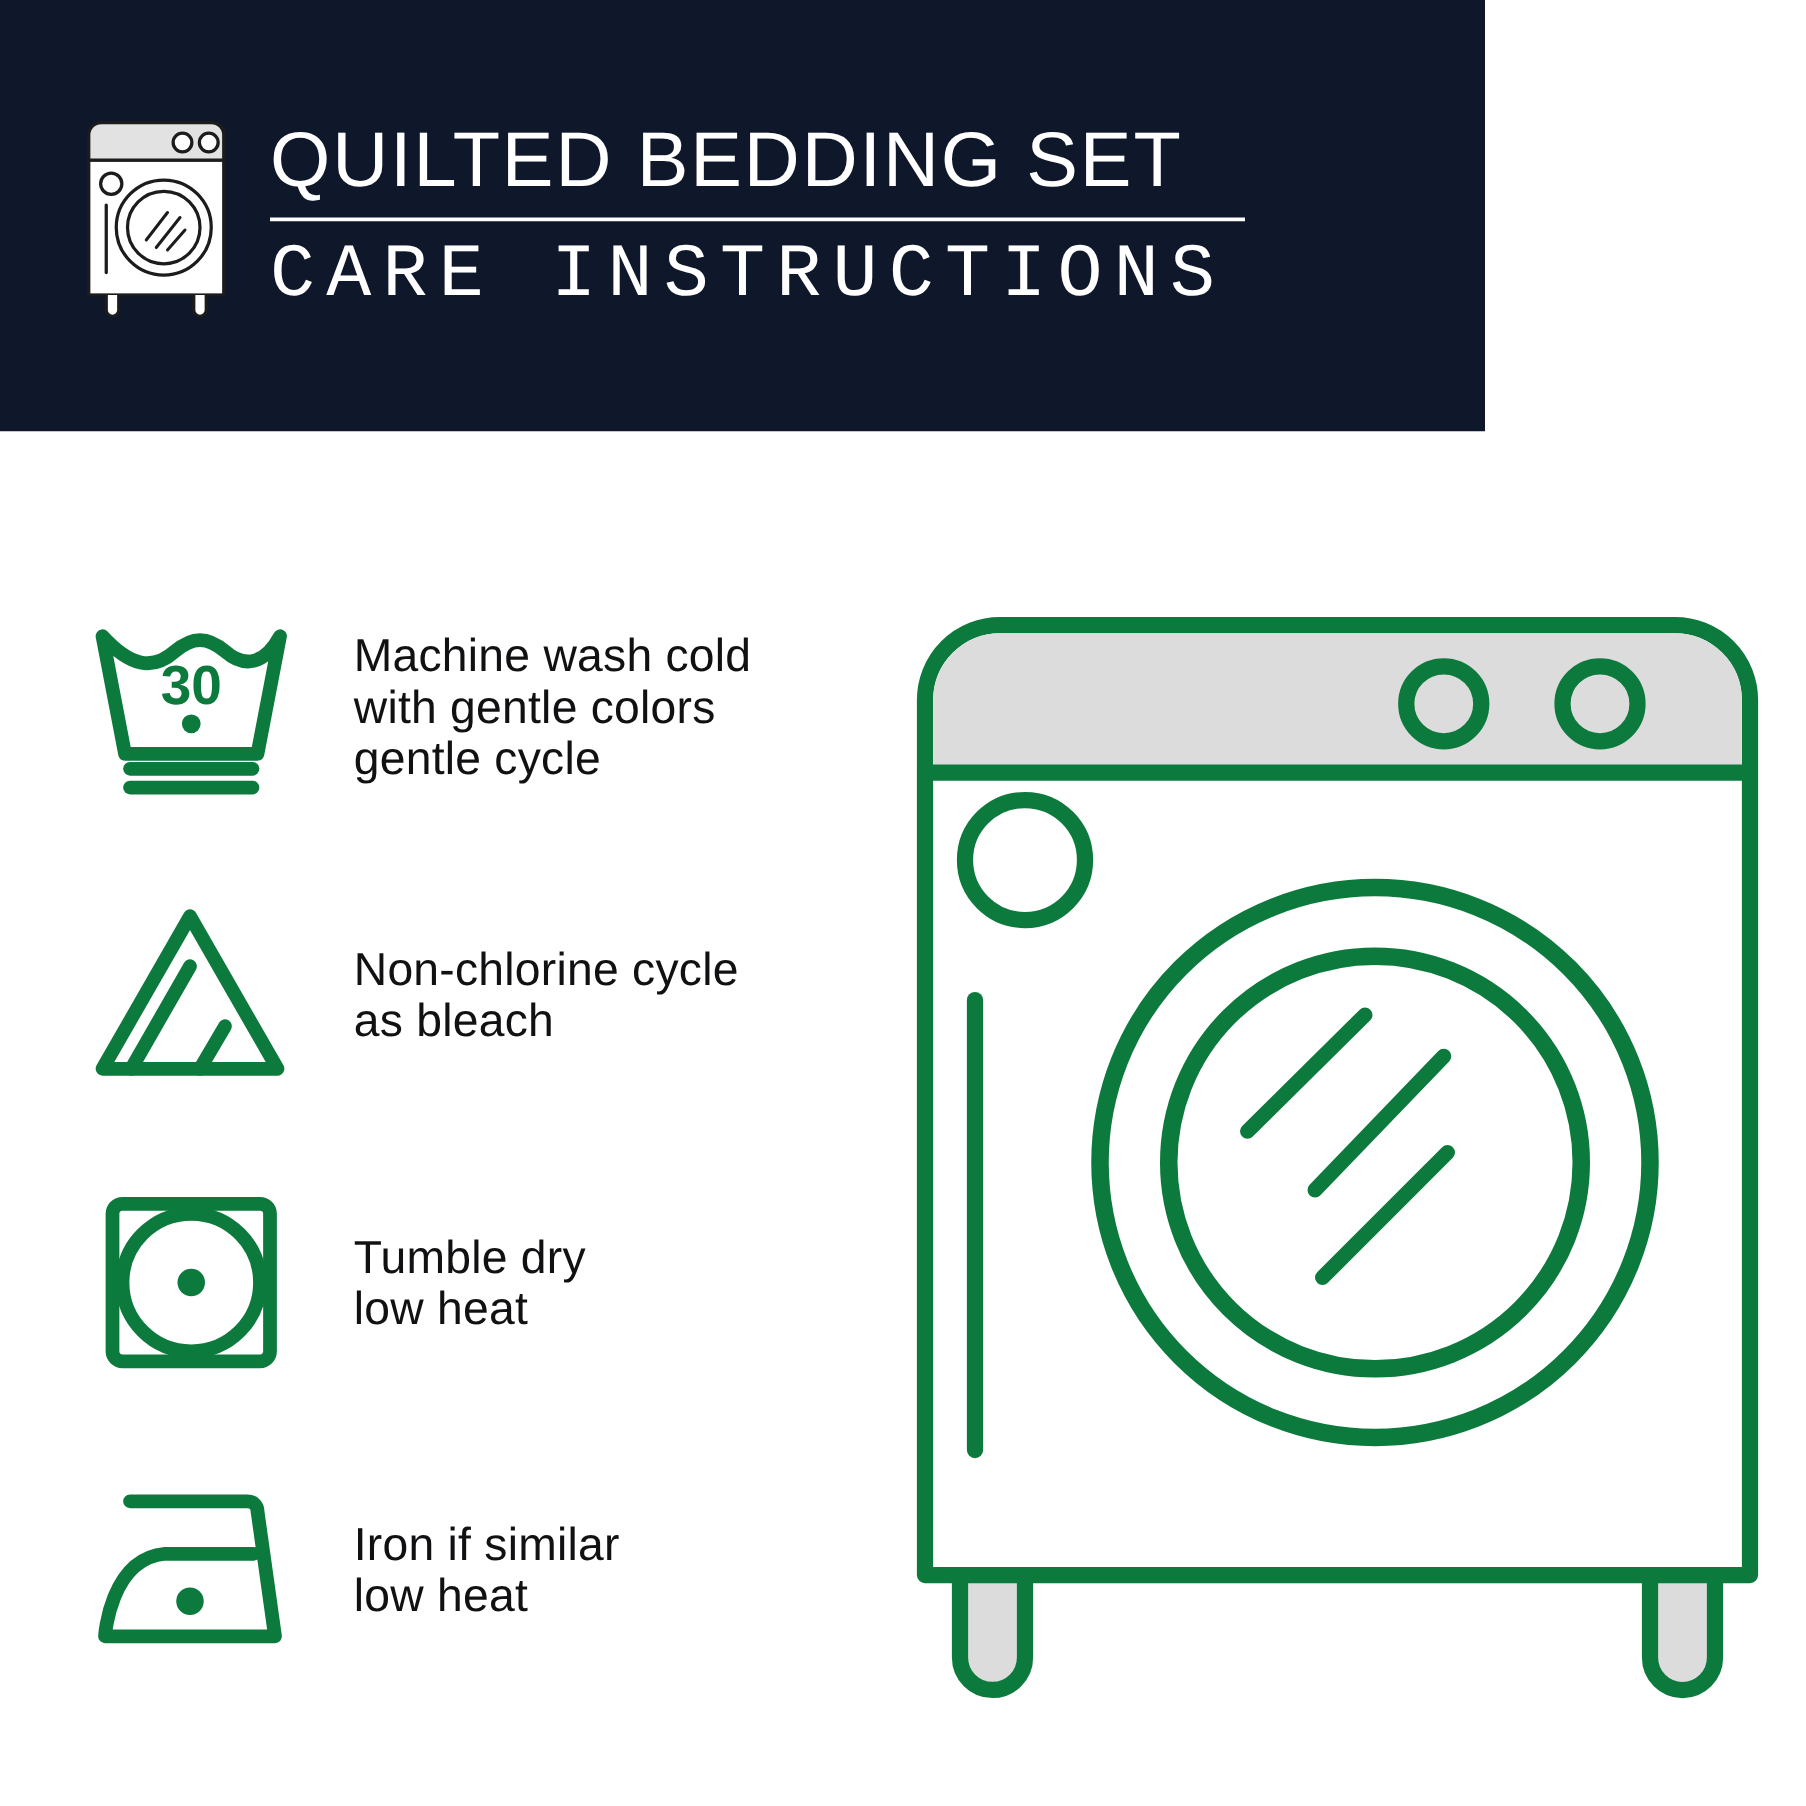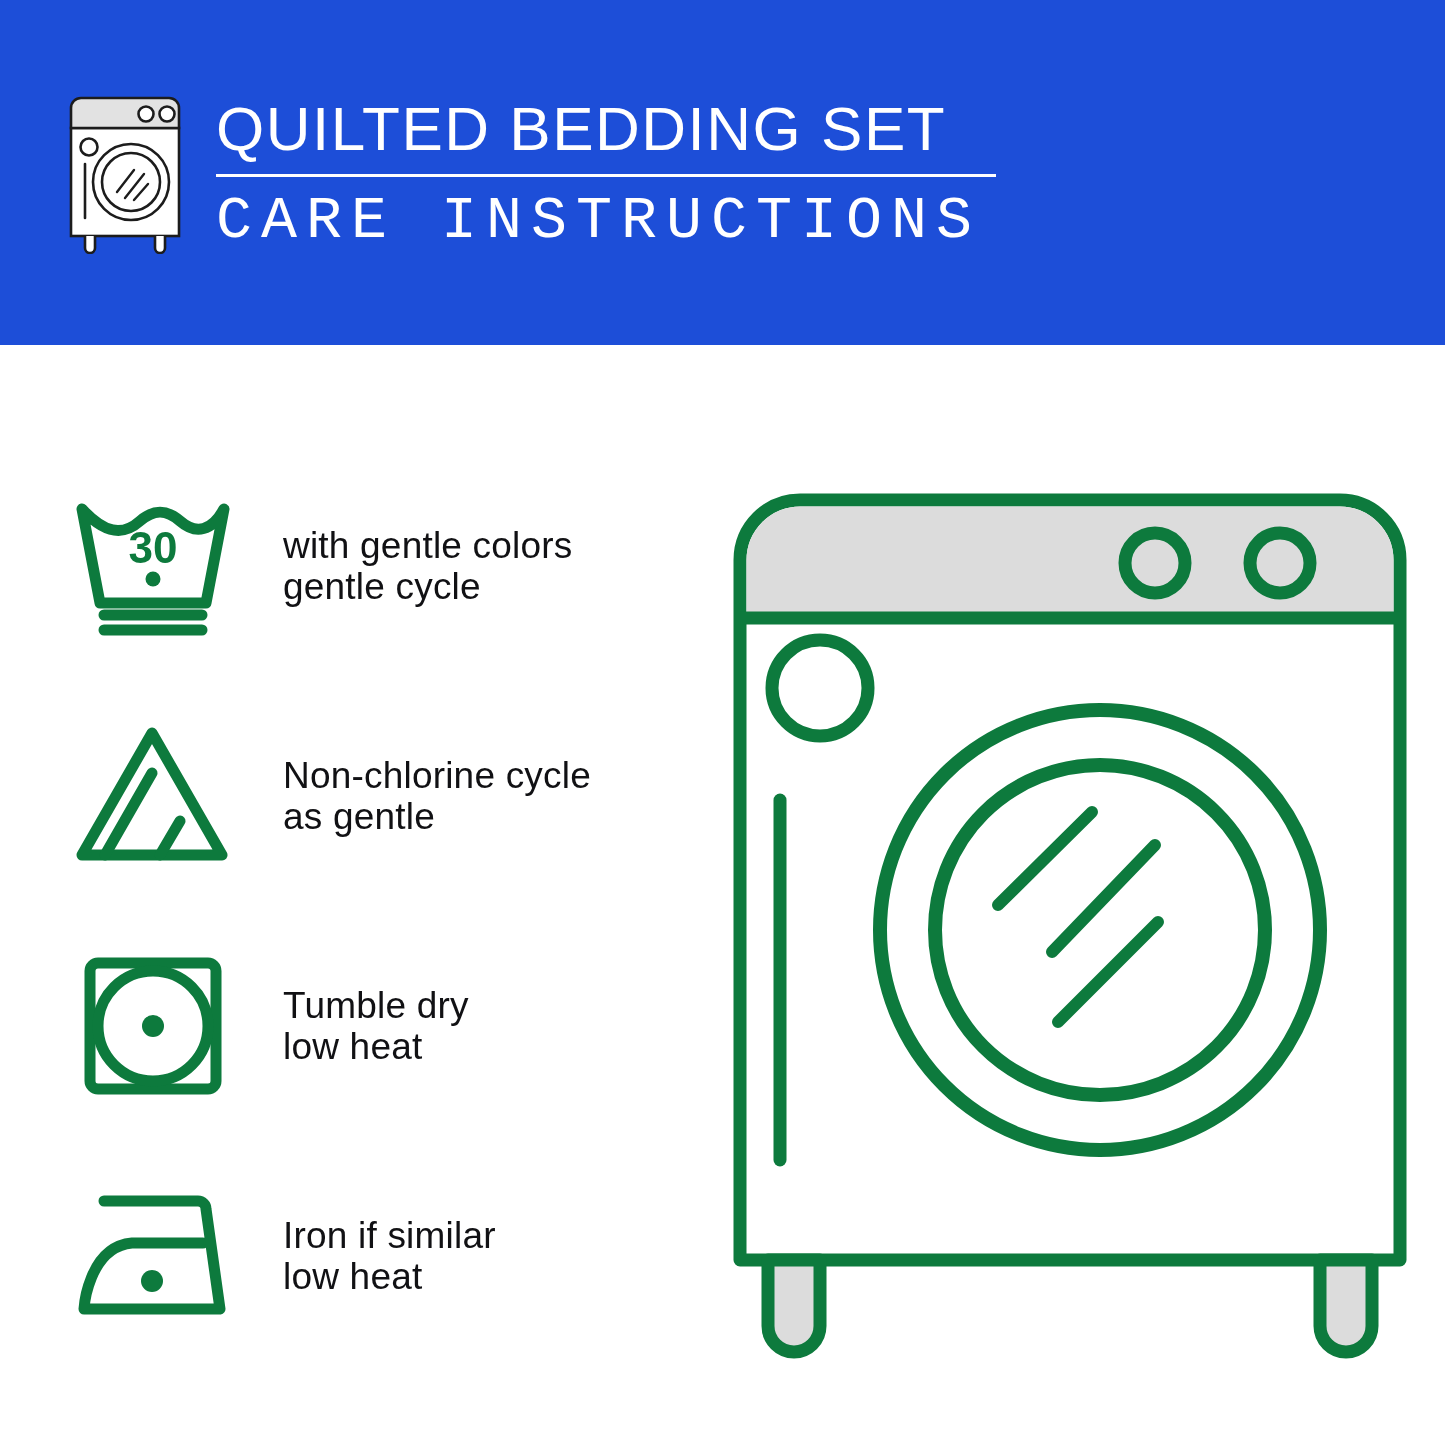--- a/index.html
+++ b/index.html
@@ -17,23 +17,23 @@
     height: 1445px;
     background: #ffffff;
     overflow: hidden;
   }
 
   
   #header-band {
     position: absolute;
     left: 0;
     top: 0;
-    width: 1445px;
+    width: 1188px;
     height: 345px;
-    background: #1d4ed8;
+    background: #0f172a;
   }
   #header-inner {
     position: absolute;
     left: 62px;
     top: 92px;
     width: 1000px;
     height: 180px;
     display: flex;
     align-items: flex-start;
   }
@@ -169,38 +169,39 @@
             <path d="M12 18 C 34 42, 52 46, 70 30 C 84 18, 96 18, 110 30 C 126 44, 142 40, 154 18 L 136 112 L 30 112 Z"></path>
 
             <line x1="34" y1="124" x2="132" y2="124"></line>
             <line x1="34" y1="139" x2="132" y2="139"></line>
           </g>
           <text x="83" y="72" text-anchor="middle" font-family="'Liberation Sans', sans-serif" font-size="44" font-weight="700" fill="#0d7a3d">30</text>
           <circle cx="83" cy="88" r="7.5" fill="#0d7a3d"></circle>
         </svg>
       </div>
       <div class="care-text">
+        <span class="ln">Machine wash cold</span>
         <span class="ln">with gentle colors</span>
         <span class="ln">gentle cycle</span>
       </div>
     </div>
 
     <div class="care-row">
       <div class="care-symbol">
         <svg viewBox="0 0 165 150" width="165" height="150" aria-hidden="true">
           <g fill="none" stroke="#0d7a3d" stroke-width="11" stroke-linecap="round" stroke-linejoin="round">
             <path d="M82 12 L 152 134 L 12 134 Z"></path>
             <line x1="82" y1="52" x2="35" y2="134"></line>
             <line x1="110" y1="100" x2="90" y2="134"></line>
           </g>
         </svg>
       </div>
       <div class="care-text">
         <span class="ln">Non-chlorine cycle</span>
-        <span class="ln">as gentle</span>
+        <span class="ln">as bleach</span>
       </div>
     </div>
 
     <div class="care-row">
       <div class="care-symbol">
         <svg viewBox="0 0 165 150" width="165" height="150" aria-hidden="true">
           <g fill="none" stroke="#0d7a3d" stroke-width="11" stroke-linejoin="round">
             <rect x="20" y="12" width="126" height="126" rx="8"></rect>
             <circle cx="83" cy="75" r="55"></circle>
           </g>

